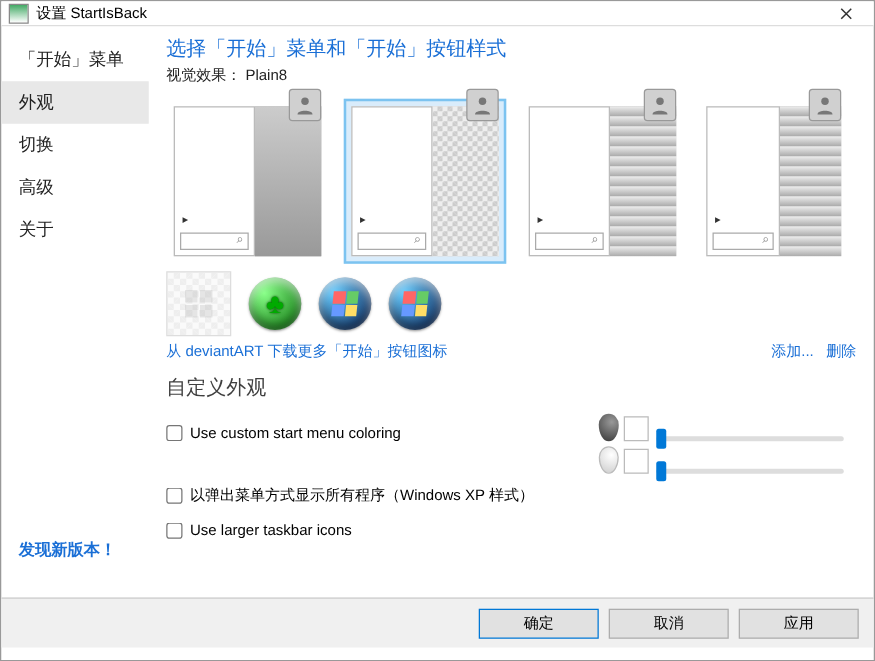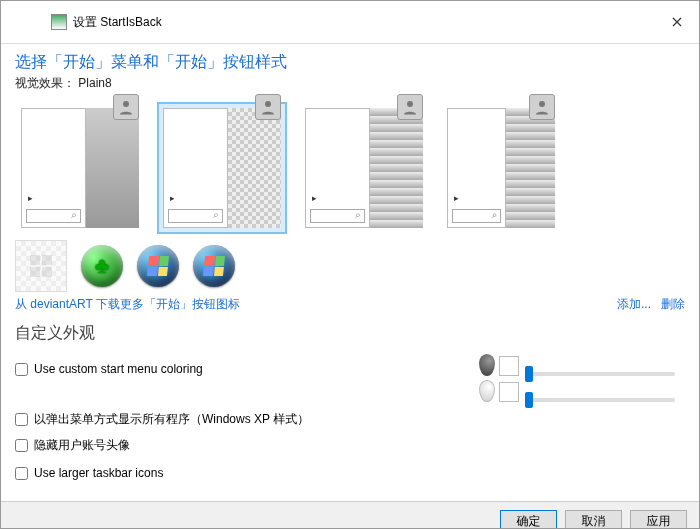--- a/index.html
+++ b/index.html
@@ -1,19 +1,19 @@
 <!DOCTYPE html>
 <html><head>
 <meta charset="utf-8">
 <style>
   * { box-sizing: border-box; margin: 0; padding: 0; font-family: "Microsoft YaHei", "Segoe UI", sans-serif; font-size: 12px; }
   body { background: #fff; width: 700px; height: 529px; overflow: hidden; border: 1px solid #999; }
 
   
-  .titlebar { height: 43px; display: flex; align-items: center; border-bottom: 1px solid #ddd; background: #fff; padding-left: 44px; }
+  .titlebar { height: 20px; display: flex; align-items: center; border-bottom: 1px solid #ddd; background: #fff; }
   .titlebar .app-icon { width: 16px; height: 16px; margin: 0 6px; background: linear-gradient(#4a6, #fff); border: 1px solid #888; }
   .titlebar .title { flex: 1; font-size: 12px; }
   .titlebar .close { width: 44px; height: 30px; display: flex; align-items: center; justify-content: center; cursor: pointer; }
   .titlebar .close svg { width: 10px; height: 10px; }
 
   .body { display: flex; height: calc(100% - 30px - 40px); }
 
   
   .sidebar { width: 118px; padding-top: 10px; }
   .sidebar .item { padding: 8px 14px; font-size: 14px; color: #222; cursor: pointer; }
@@ -66,39 +66,47 @@
   .optrow .spacer { flex:1; }
   .drop { width:16px; height:22px; border-radius: 50% 50% 50% 50% / 60% 60% 40% 40%; transform: rotate(180deg); margin-right:4px; }
   .drop.dark { background: radial-gradient(circle at 35% 70%, #999, #333); }
   .drop.light{ background: radial-gradient(circle at 35% 70%, #fff, #ccc); border:1px solid #bbb; }
   .swatch { width:20px; height:20px; border:1px solid #bbb; background:#fff; margin-right:6px; cursor:pointer; }
   .slider { width:150px; height:4px; background:#ddd; position:relative; border-radius:2px; margin-right:10px; }
   .slider .thumb { position:absolute; left:0; top:-6px; width:8px; height:16px; background:#0078d7; border-radius:2px; }
 
   
   .footer { height: 40px; border-top: 1px solid #ccc; background: #f0f0f0; display: flex; align-items: center; justify-content: flex-end; padding: 0 12px; gap: 8px; }
-  .footer button { width: 57px; height: 24px; background: #e1e1e1; border: 1px solid #adadad; cursor: pointer; font-size:12px; }
+  .footer button { width: 96px; height: 24px; background: #e1e1e1; border: 1px solid #adadad; cursor: pointer; font-size:12px; }
   .footer button.primary { border-color: #0078d7; }
   .footer button:disabled { color:#888; }
 </style>
 </head>
 <body>
 
 <div class="titlebar">
   <div class="app-icon"></div>
   <div class="title">设置 StartIsBack</div>
   <div class="close">
     <svg viewBox="0 0 10 10">
         <path d="M1 1 L9 9 M9 1 L1 9" stroke="#333" stroke-width="1.2"></path>
       </svg>
   </div>
 </div>
 
 <div class="body">
 
+  <div class="sidebar">
+    <div class="item">「开始」菜单</div>
+    <div class="item active">外观</div>
+    <div class="item">切换</div>
+    <div class="item">高级</div>
+    <div class="item">关于</div>
+    <div class="update">发现新版本！</div>
+  </div>
 
   <div class="content">
     <div class="heading">选择「开始」菜单和「开始」按钮样式</div>
     <div class="subline">
       <span>视觉效果：</span>
       <span>Plain8</span>
     </div>
 
     <div class="skins">
       <div class="skin v1">
@@ -224,26 +232,20 @@
         </span>
     </div>
 
     <div class="optrow">
       <label>
         <input type="checkbox" style="">
         <span>以弹出菜单方式显示所有程序（Windows XP 样式）</span>
       </label>
     </div>
 
-    <div class="optrow">
-      <label>
-        <input type="checkbox" style="">
-        <span>隐藏用户账号头像</span>
-      </label>
-    </div>
 
     <div class="optrow">
       <label>
         <input type="checkbox" style="">
         <span>Use larger taskbar icons</span>
       </label>
     </div>
 
   </div>
 </div>

